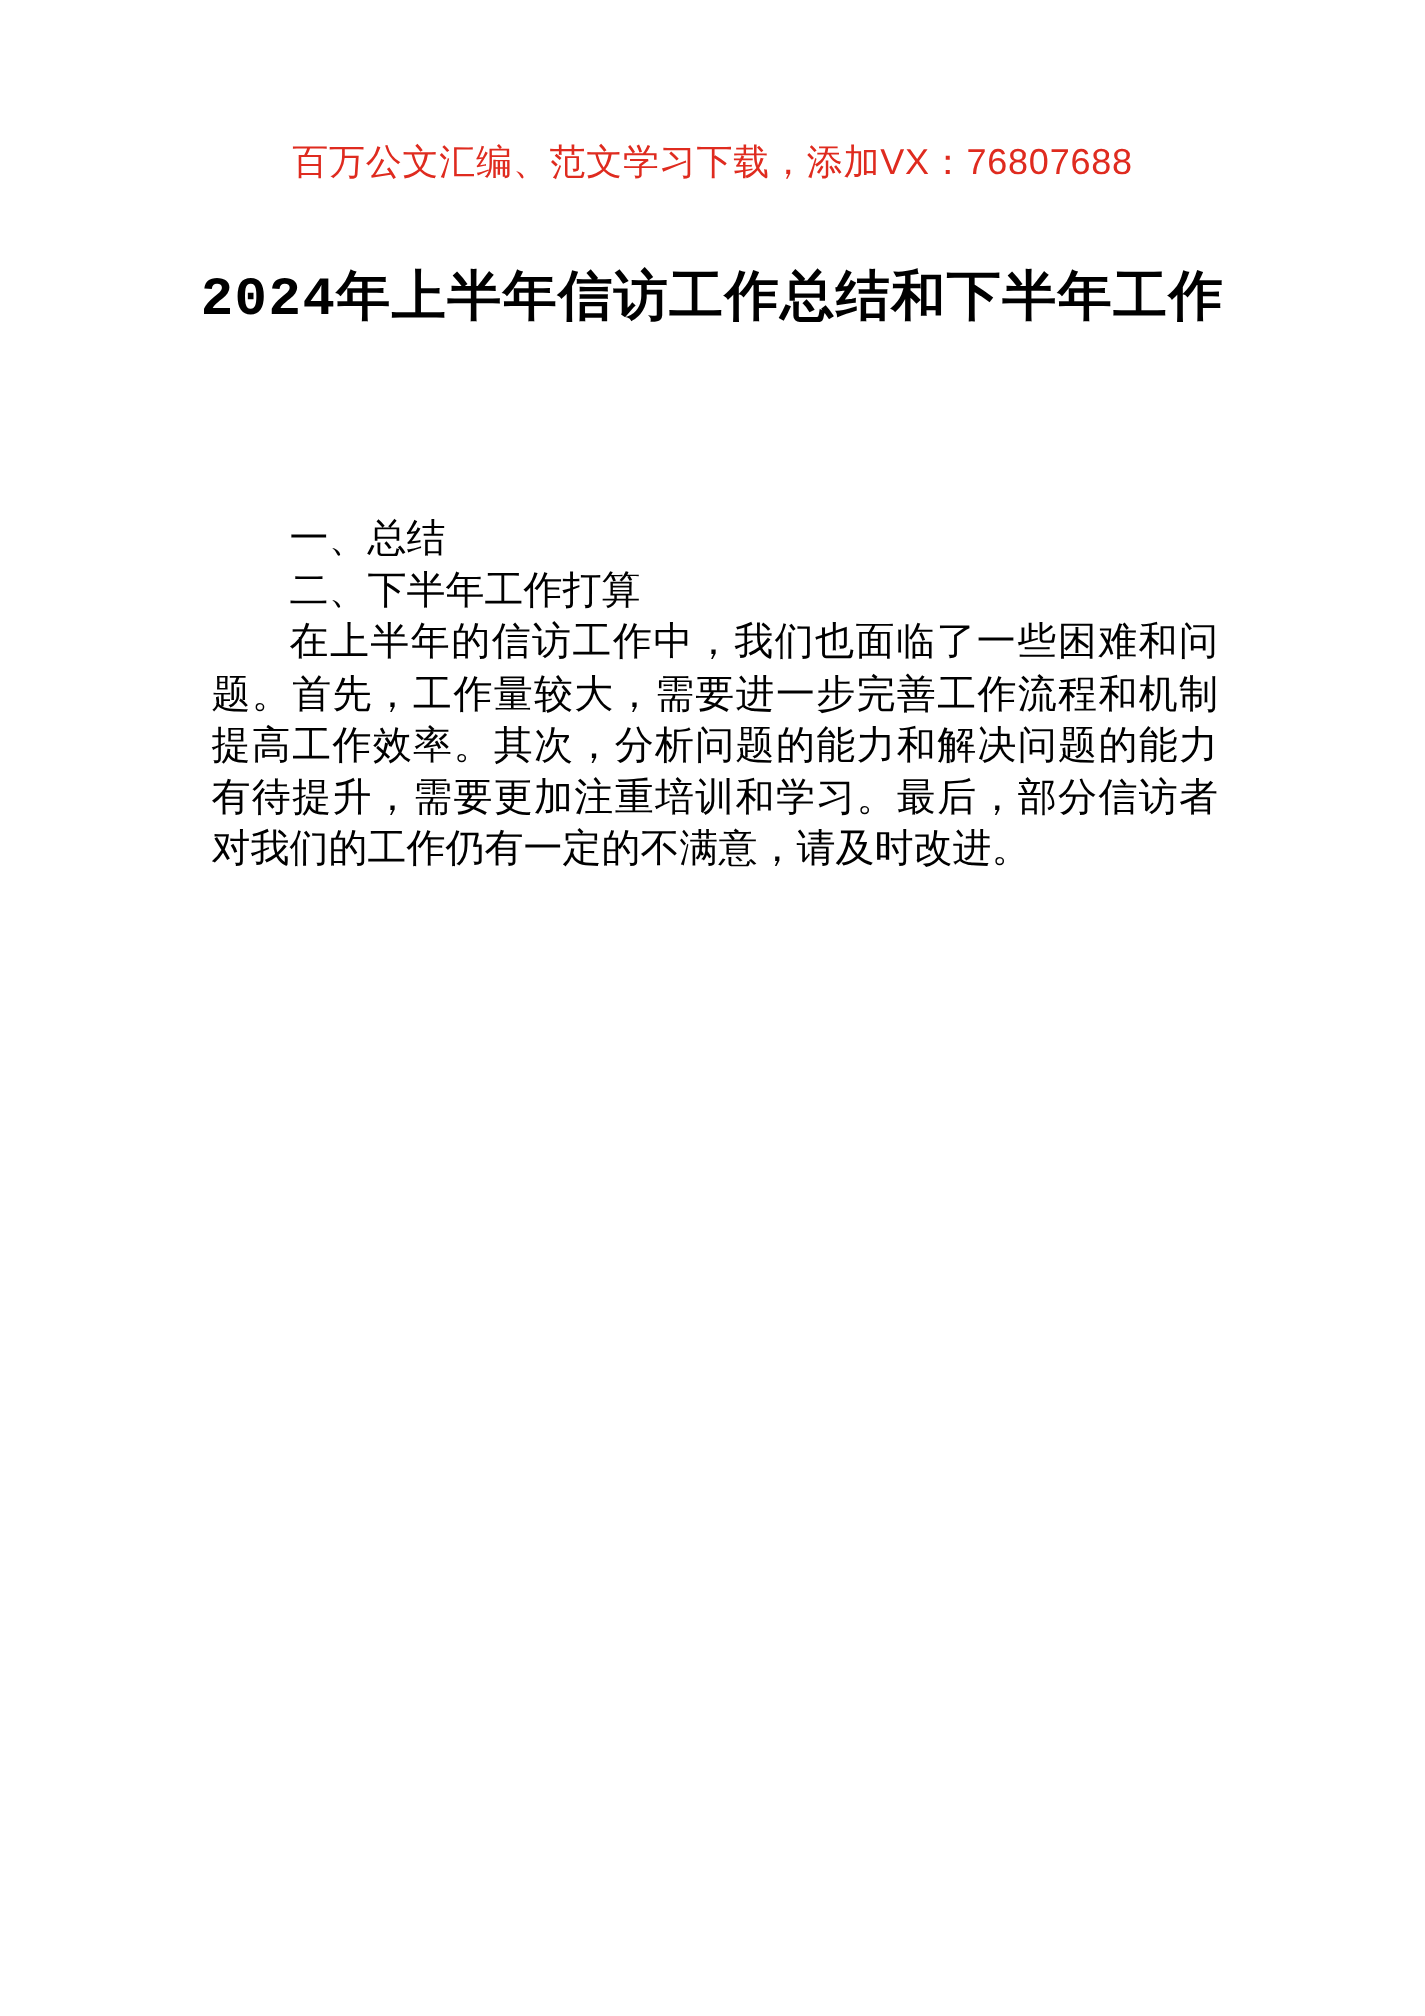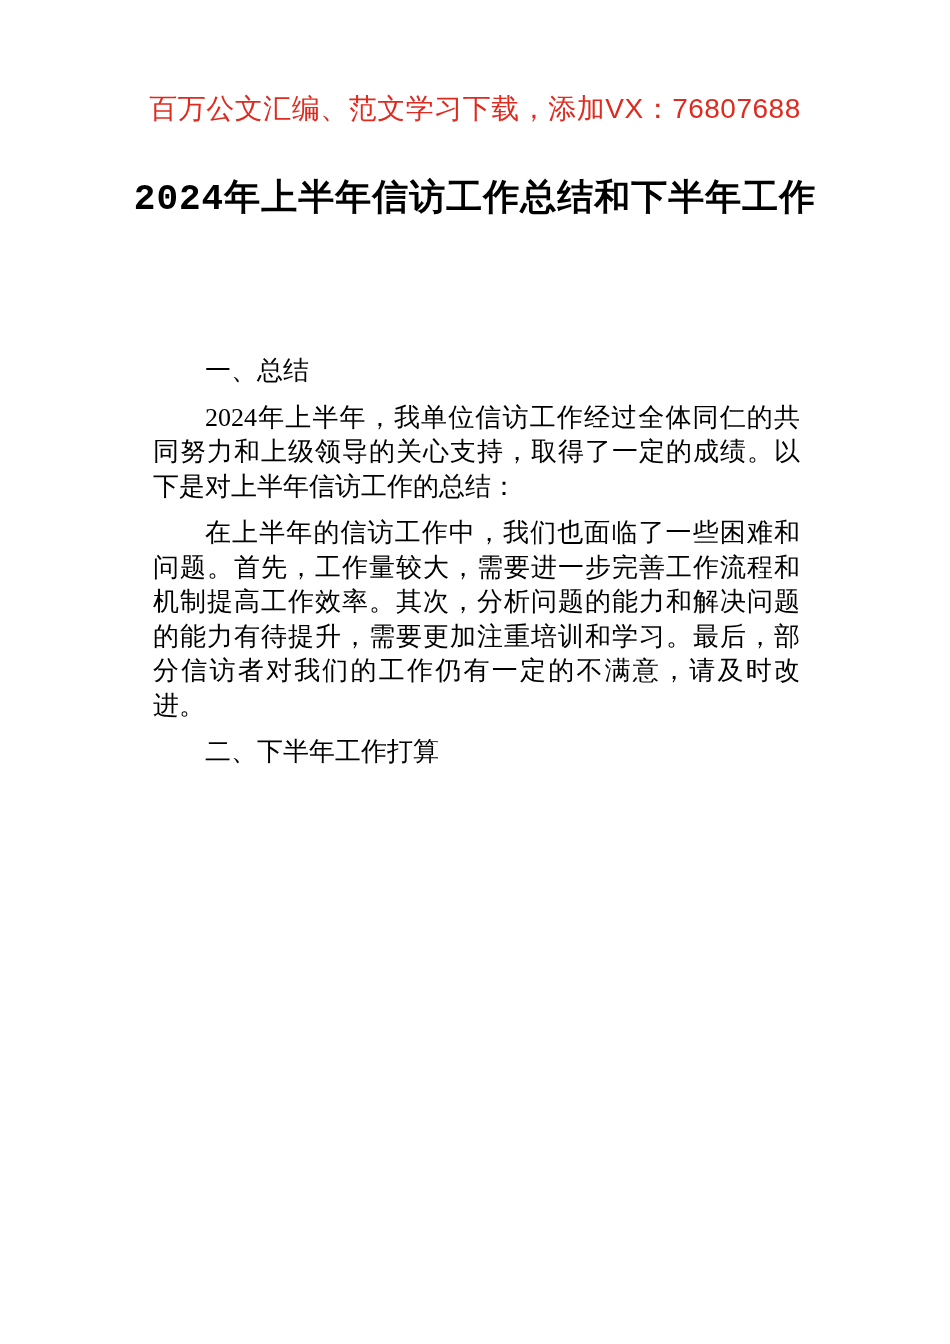--- a/index.html
+++ b/index.html
@@ -15,21 +15,21 @@
     overflow: hidden;
     font-family: "Liberation Serif", serif;
   }
   .promo {
     position: absolute;
     top: 95px;
     left: 0;
     width: 100%;
     text-align: center;
     font-family: "Liberation Sans", sans-serif;
-    font-size: 28px;
+    font-size: 24px;
     line-height: 28px;
     letter-spacing: 0.5px;
     color: #df2b1f;
     white-space: nowrap;
   }
   .doc-title {
     position: absolute;
     top: 166px;
     left: 0;
     width: 100%;
@@ -46,34 +46,33 @@
     top: 342px;
     left: 141px;
     width: 671px;
     font-family: "Liberation Serif", sans-serif;
     font-size: 26px;
     line-height: 34.5px;
     color: #000000;
     text-align: justify;
   }
   .doc-body p.para {
-    margin: 12px;
+    margin: 0;
     padding: 0;
     text-indent: 2em;
   }
 </style>
 </head>
 <body>
 
 <div class="page">
   <div class="promo" style="color: rgb(223, 43, 31);">百万公文汇编、范文学习下载，添加VX：76807688</div>
 
   <div class="doc-title">
       <div>2024年上半年信访工作总结和下半年工作</div>
     </div>
 
   <div class="doc-body">
       <p class="para">一、总结</p>
-      <p class="para">2024年上半年，我单位信访工作经过全体同仁的共同努力和上级领导的关心支持，取得了一定的成绩。以下是对上半年信访工作的总结：</p>
+      <p class="para">二、下半年工作打算</p>
       <p class="para">在上半年的信访工作中，我们也面临了一些困难和问题。首先，工作量较大，需要进一步完善工作流程和机制提高工作效率。其次，分析问题的能力和解决问题的能力有待提升，需要更加注重培训和学习。最后，部分信访者对我们的工作仍有一定的不满意，请及时改进。</p>
-      <p class="para">二、下半年工作打算</p>
     </div>
 </div>
 
 </body></html>

